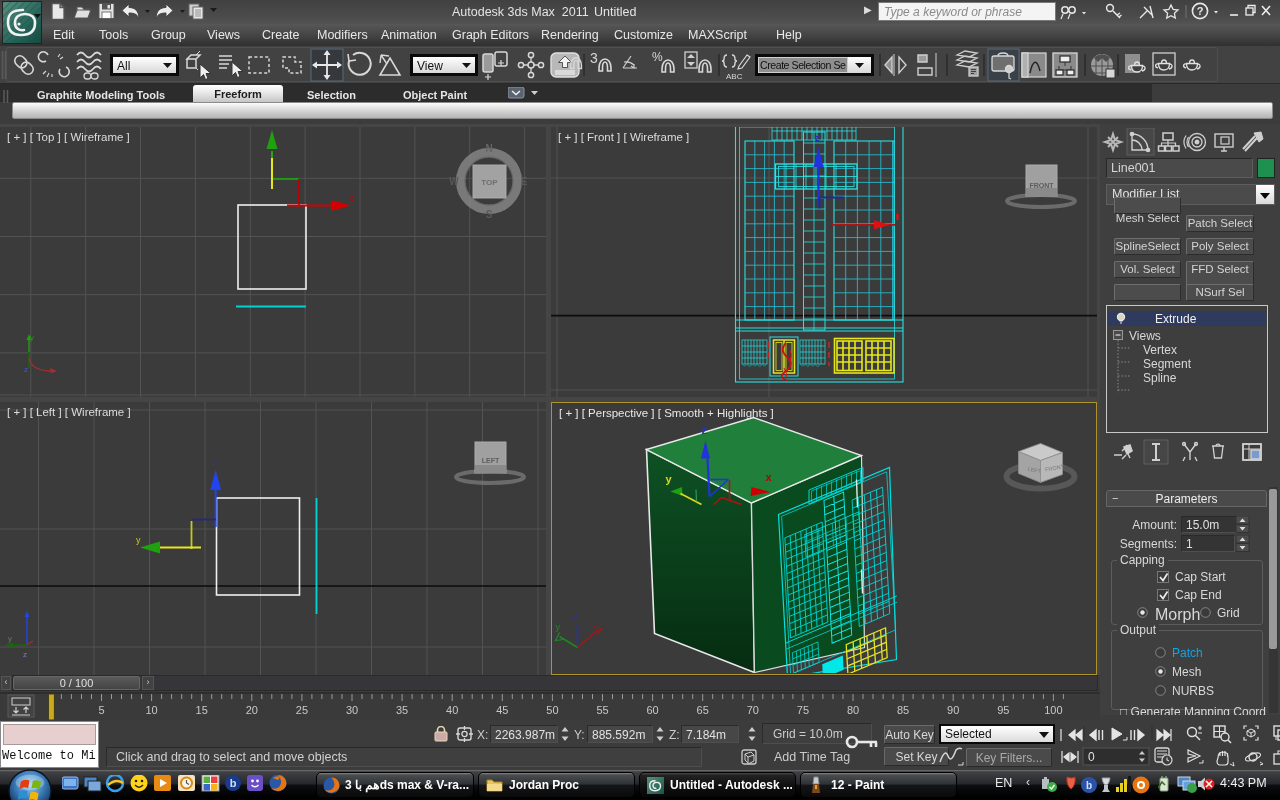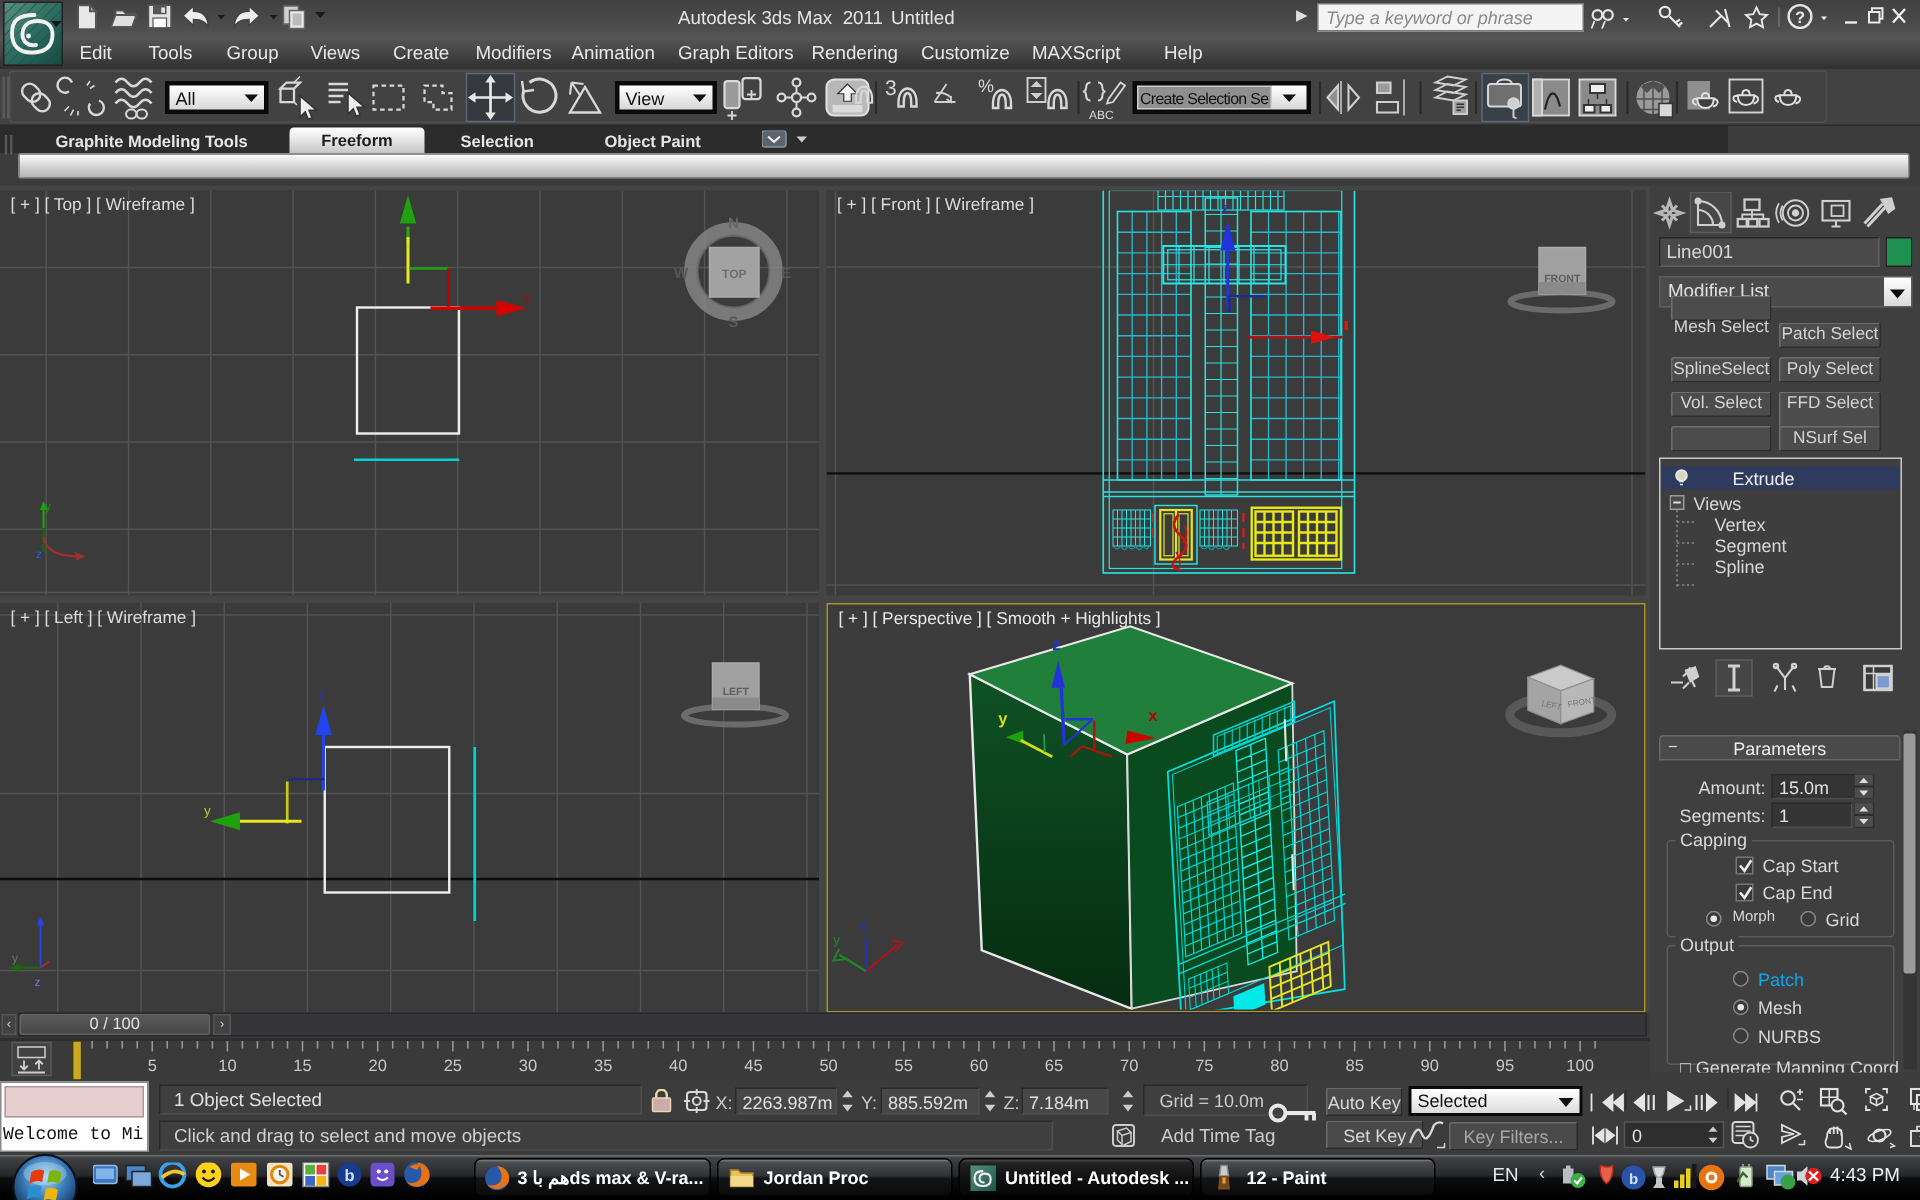--- a/index.html
+++ b/index.html
@@ -774,21 +774,21 @@
   <div class="abs" style="left:1175px;top:570px;color:#d8d8d8;font-size:12px">Cap Start</div>
   <div class="abs" style="left:1157px;top:589px;width:12px;height:12px;background:#3a3a3a;border:1px solid #777"></div>
   <svg class="abs" style="left:1158px;top:590px" width="11" height="11">
       <path d="M2 5 l3 3.5 l4.5 -7" stroke="#ececec" stroke-width="1.7" fill="none"></path>
     </svg>
   <div class="abs" style="left:1175px;top:588px;color:#d8d8d8;font-size:12px">Cap End</div>
   <svg class="abs" style="left:1137px;top:607px" width="11" height="11">
       <circle cx="5.5" cy="5.5" r="4.8" fill="#3a3a3a" stroke="#888"></circle>
       <circle cx="5.5" cy="5.5" r="2.2" fill="#e8e8e8"></circle>
     </svg>
-  <div class="abs" style="left:1155px;top:606px;color:#d8d8d8;font-size:10px">Morph</div>
+  <div class="abs" style="left:1155px;top:606px;color:#d8d8d8;font-size:16px">Morph</div>
   <svg class="abs" style="left:1200px;top:607px" width="11" height="11">
       <circle cx="5.5" cy="5.5" r="4.8" fill="#3a3a3a" stroke="#888"></circle>
     </svg>
   <div class="abs" style="left:1217px;top:606px;color:#d8d8d8;font-size:12px">Grid</div>
 
   <div class="abs" style="left:1111px;top:630px;width:152px;height:80px;border:1px solid #5c5c5c;border-radius:3px"></div>
   <div class="abs" style="left:1117px;top:623px;background:#3f3f3f;padding:0 3px;color:#d8d8d8;font-size:12px">Output</div>
   <svg class="abs" style="left:1155px;top:647px" width="11" height="11">
       <circle cx="5.5" cy="5.5" r="4.8" fill="#3a3a3a" stroke="#888"></circle>
     </svg>
@@ -845,21 +845,20 @@
       <rect x="48.4" y="2" width="6" height="26" fill="#caa820" stroke="#3a3a1a"></rect>
       <g transform="translate(8,3)">
         <rect x="0" y="0" width="26" height="22" fill="#424242" stroke="#5a5a5a"></rect>
         <rect x="4" y="3" width="18" height="7" fill="none" stroke="#d0d0d0"></rect>
         <path d="M8 12 l0 6 m-2.5 -2.5 l2.5 2.5 l2.5 -2.5 M18 18 l0 -6 m-2.5 2.5 l2.5 -2.5 l2.5 2.5 M4 20 h18" stroke="#d0d0d0" stroke-width="1.2" fill="none"></path>
       </g>
     </svg>
   </div>
   <div id="statusbar">
 
-    <div class="sunken" style="left:106px;top:3px;width:322px;height:20px;color:#e0e0e0;font-size:12.5px;padding:2px 0 0 9px;background:#3f3f3f">1 Object Selected</div>
     <div class="sunken" style="left:106px;top:27px;width:596px;height:20px;color:#d0d0d0;font-size:12.5px;padding:2px 0 0 9px;background:#3f3f3f">Click and drag to select and move objects</div>
 
     <div class="abs" style="left:0;top:1px;width:99px;height:47px;background:#fff;border:1px solid #888"></div>
     <div class="abs" style="left:3px;top:4px;width:93px;height:21px;background:#e8cfcf;border:1px solid #a99"></div>
     <div class="abs" style="left:2px;top:29px;width:96px;height:16px;color:#111;font-size:12px;font-family:'Liberation Mono',monospace;white-space:nowrap;overflow:hidden">Welcome to Mi</div>
 
     <svg class="abs" style="left:434px;top:6px" width="40" height="16" viewBox="0 0 40 16">
       <rect x="1" y="6" width="12" height="9" rx="1" fill="#caa" stroke="#e8d8b0" stroke-width="1"></rect>
       <path d="M3.5 6 v-2 a3.5 3.5 0 0 1 7 0 v2" fill="none" stroke="#e8d8b0" stroke-width="1.6"></path>
       <g transform="translate(24,0)">

